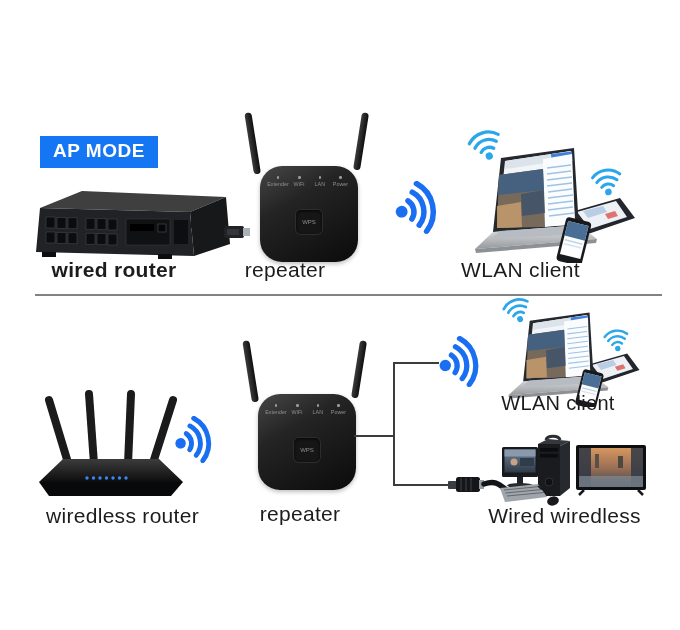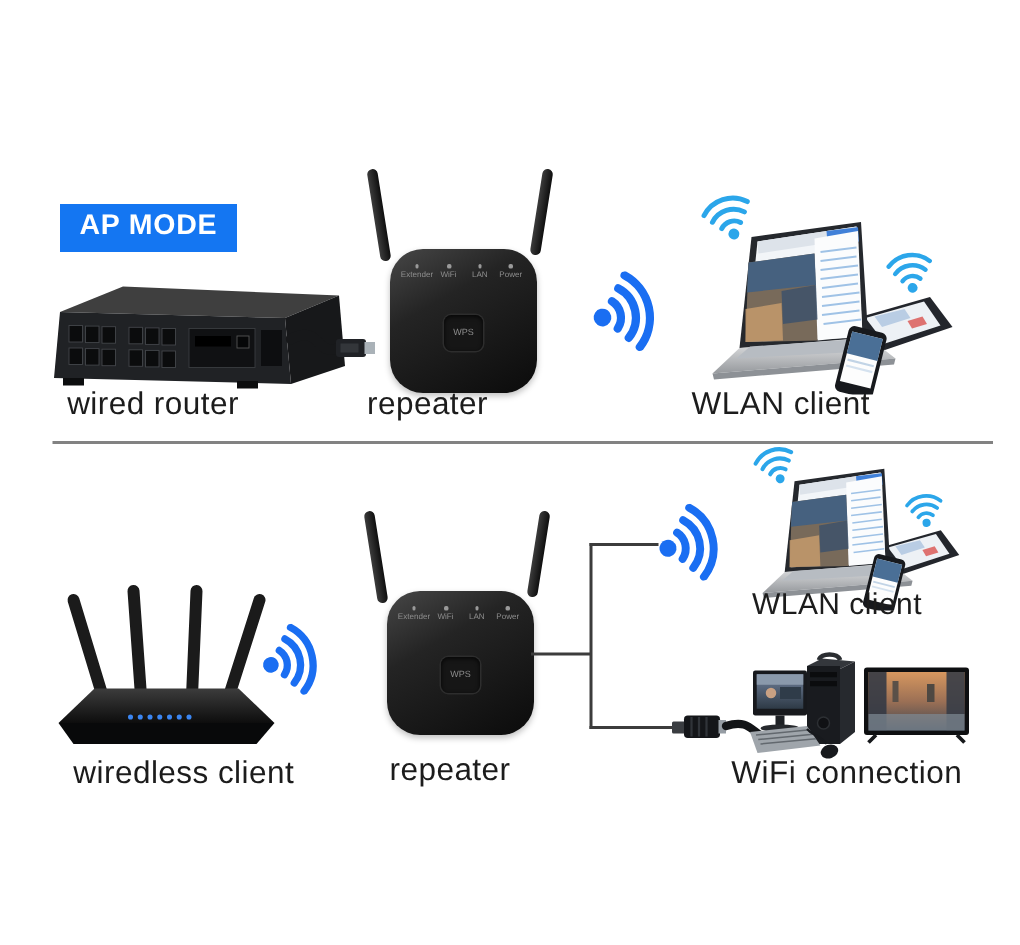--- a/index.html
+++ b/index.html
@@ -141,21 +141,21 @@
     <rect x="146" y="34" width="14" height="24" fill="#0d0e10"></rect>
     <rect x="14" y="66" width="14" height="5" fill="#0c0d0e"></rect>
     <rect x="130" y="68" width="14" height="5" fill="#0c0d0e"></rect>
     <g>
       <path d="M 166 40 C 186 30 182 52 198 46" stroke="#17181a" stroke-width="7" fill="none" stroke-linecap="round"></path>
       <rect x="196" y="40" width="20" height="12" rx="2" fill="#202226"></rect>
       <rect x="199" y="43" width="12" height="6" fill="#33363a"></rect>
       <rect x="215" y="42" width="7" height="8" fill="#aab2b8"></rect>
     </g>
   </svg>
-  <div class="caption" style="left:12px;top:258px;width:180px;">wired router</div>
+  <div class="caption" style="left:24px;top:258px;width:180px;font-weight:bold;">wired router</div>
 
   <div class="repeater" style="left:250px;top:112px;">
     <div class="ant ant-l"></div>
     <div class="ant ant-r"></div>
     <div class="rep-body">
       <div class="led-row">
         <div class="led">
             <i></i>
             <span>Extender</span>
           </div>
@@ -201,21 +201,21 @@
     <g fill="#3b86f2">
       <circle cx="62" cy="90" r="1.7"></circle>
         <circle cx="68.5" cy="90" r="1.7"></circle>
         <circle cx="75" cy="90" r="1.7"></circle>
       <circle cx="81.5" cy="90" r="1.7"></circle>
         <circle cx="88" cy="90" r="1.7"></circle>
         <circle cx="94.5" cy="90" r="1.7"></circle>
       <circle cx="101" cy="90" r="1.7"></circle>
     </g>
   </svg>
-  <div class="caption" style="left:20px;top:504px;width:205px;">wiredless client</div>
+  <div class="caption" style="left:20px;top:504px;width:205px;">wiredless router</div>
 
   <svg class="wifi-right" style="left:172px;top:416px;" width="48" height="48" viewBox="0 0 64 64">
       <use href="#wifi-right-shape"></use>
     </svg>
 
   <div class="repeater" style="left:248px;top:340px;">
     <div class="ant ant-l"></div>
     <div class="ant ant-r"></div>
     <div class="rep-body">
       <div class="led-row">
@@ -297,15 +297,15 @@
       <rect x="128" y="13" width="70" height="45" rx="2" fill="#0e0f11"></rect>
       <rect x="131" y="16" width="64" height="39" fill="url(#skyGrad)"></rect>
       <rect x="131" y="16" width="12" height="39" fill="#343a45" opacity=".9"></rect>
       <rect x="183" y="16" width="12" height="39" fill="#373d47" opacity=".9"></rect>
       <rect x="147" y="22" width="4" height="14" fill="#5a5048"></rect>
       <rect x="170" y="24" width="5" height="12" fill="#4e4842"></rect>
       <rect x="131" y="44" width="64" height="11" fill="#7f8a94" opacity=".7"></rect>
       <path d="M 136 58 L 131 63 M 190 58 L 195 63" stroke="#17191c" stroke-width="2.5"></path>
     </g>
   </svg>
-  <div class="caption" style="left:462px;top:504px;width:205px;">WiFi connection</div>
+  <div class="caption" style="left:462px;top:504px;width:205px;">Wired wiredless</div>
 
 </div>
 
 </body></html>

